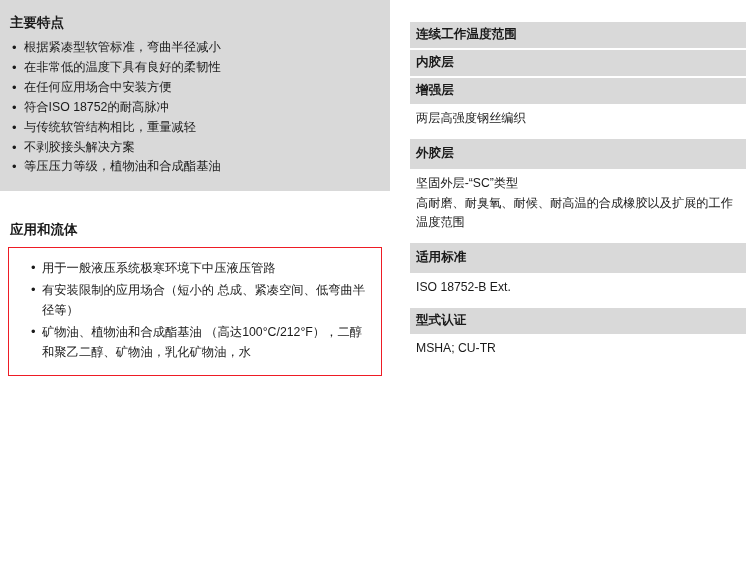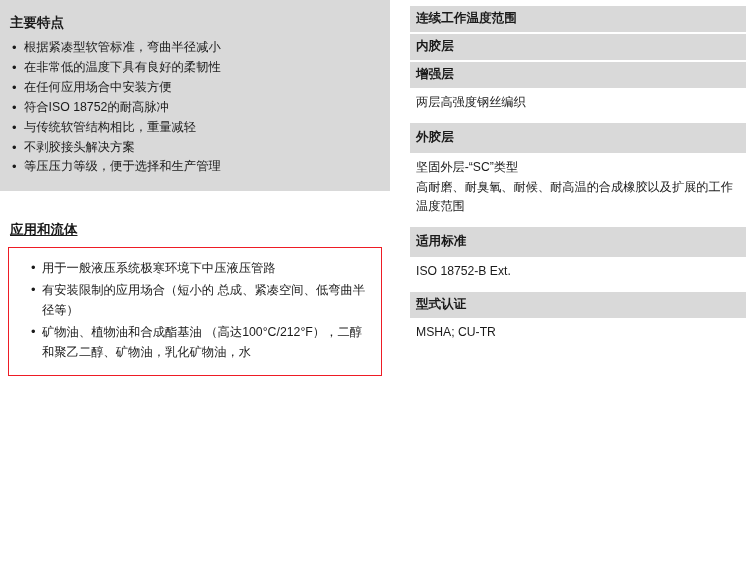--- a/index.html
+++ b/index.html
@@ -57,40 +57,39 @@
     left: 2px;
     top: -1px;
     font-size: 13px;
     color: #1a1a1a;
   }
   .apps-title {
     font-size: 13.5px;
     font-weight: bold;
     margin: 0;
     padding: 30px 0 8px 10px;
-    text-decoration: underline;
   }
   .apps-box {
     border: 1.5px solid #ee1c25;
     margin: 0 10px 0 8px;
     padding: 10px 10px 12px 20px;
     box-sizing: border-box;
     width: 374px;
   }
   .apps-box ul.bullets li {
     line-height: 1.66;
     padding-left: 13px;
     margin-bottom: 1px;
   }
 
   
   .right-col {
     position: absolute;
     left: 410px;
-    top: 6px;
+    top: 22px;
     width: 336px;
   }
   .spec-head {
     background: #d9d9d9;
     font-size: 12.6px;
     font-weight: bold;
     color: #1a1a1a;
     padding: 4px 6px 5px 6px;
     line-height: 1.35;
   }
@@ -120,21 +119,21 @@
 
     <div class="features-box">
       <div class="features-title">主要特点</div>
       <ul class="bullets">
         <li>根据紧凑型软管标准，弯曲半径减小</li>
         <li>在非常低的温度下具有良好的柔韧性</li>
         <li>在任何应用场合中安装方便</li>
         <li>符合ISO 18752的耐高脉冲</li>
         <li>与传统软管结构相比，重量减轻</li>
         <li>不剥胶接头解决方案</li>
-        <li>等压压力等级，便于选择和生产管理</li>
+        <li>等压压力等级，植物油和合成酯基油</li>
       </ul>
     </div>
 
     <div class="apps-title">应用和流体</div>
 
     <div class="apps-box">
       <ul class="bullets">
         <li>用于一般液压系统极寒环境下中压液压管路</li>
         <li>有安装限制的应用场合（短小的 总成、紧凑空间、低弯曲半径等）</li>
         <li>矿物油、植物油和合成酯基油 （高达100°C/212°F），二醇和聚乙二醇、矿物油，乳化矿物油，水</li>

